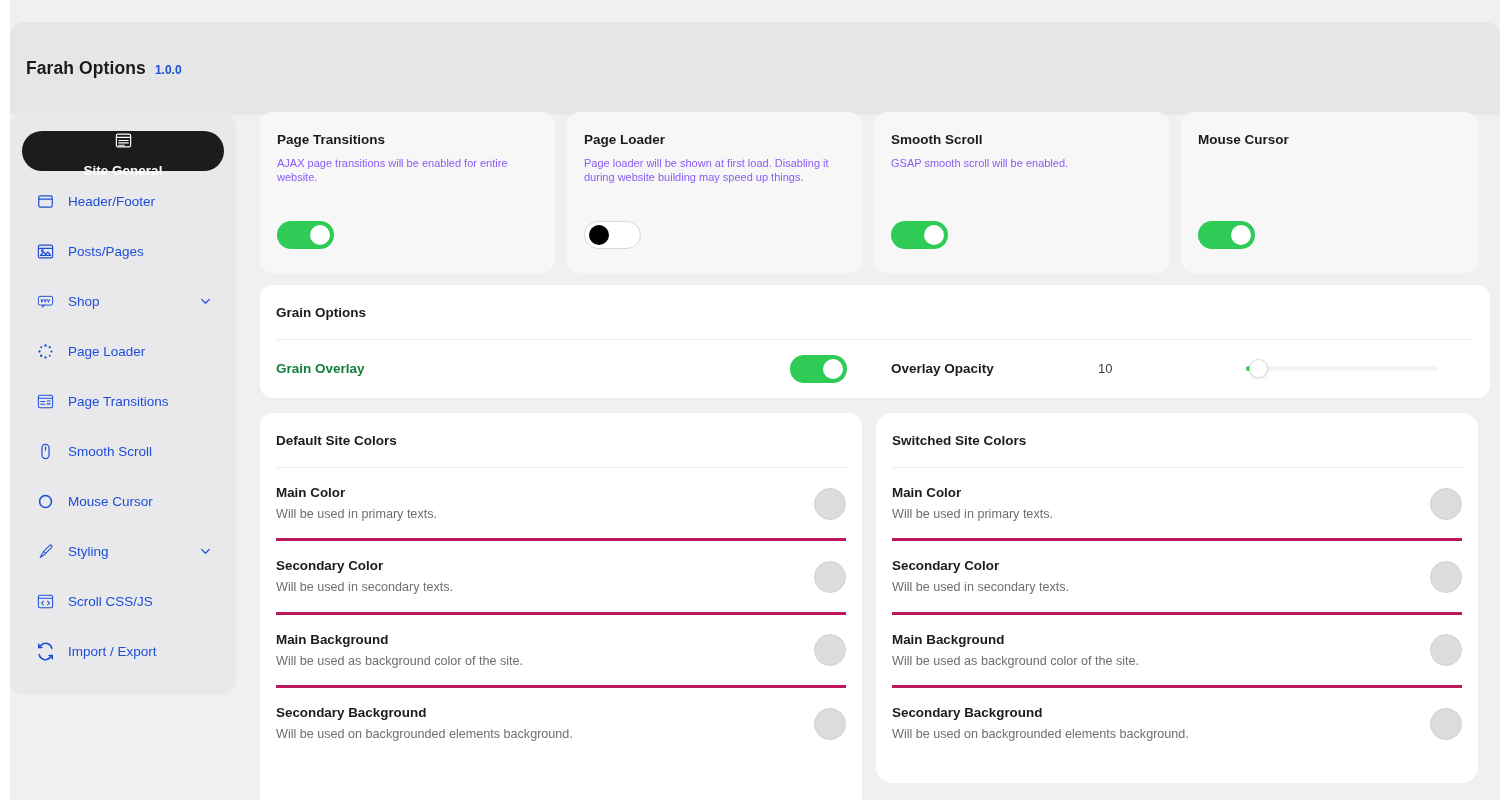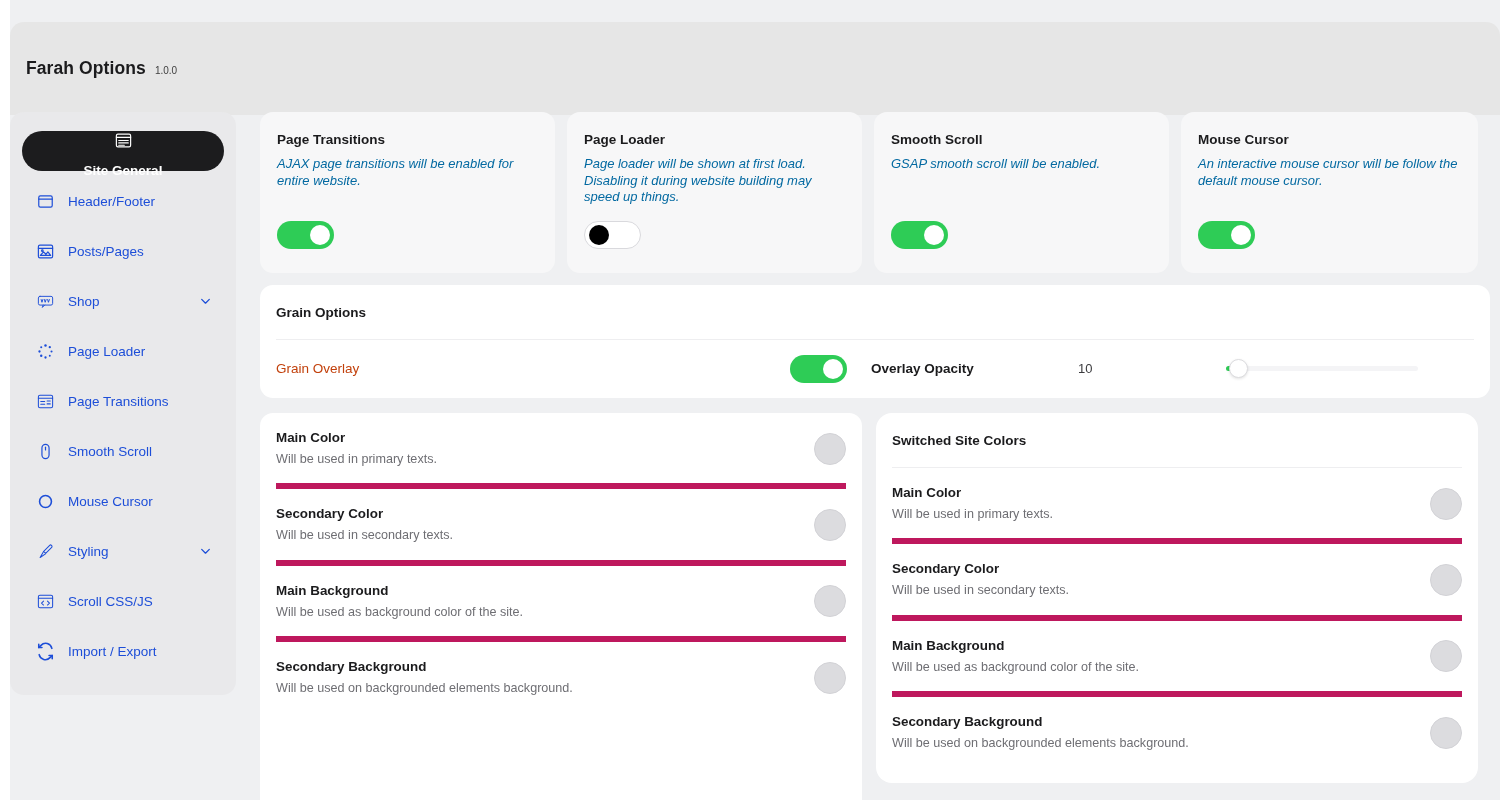--- a/index.html
+++ b/index.html
@@ -24,21 +24,21 @@
   
   .header {
     position: absolute;
     left: 10px; top: 22px; width: 1490px; height: 93px;
     background: #e6e6e6;
     border-radius: 14px 14px 0 0;
     display: flex; align-items: center;
   }
   .header-inner { display: flex; align-items: baseline; gap: 9px; padding-left: 16px; }
   .app-title { font-size: 17.5px; font-weight: bold; color: #1b1b1d; letter-spacing: .1px; }
-  .app-version { font-size: 10px; color: #404040; font-weight: normal; }
+  .app-version { font-size: 12px; color: #1d4ed8; font-weight: bold; }
 
   
   .sidebar {
     position: absolute;
     left: 10px; top: 112px; width: 226px; height: 583px;
     background: #e9e9eb;
     border-radius: 14px;
     padding: 19px 12px;
   }
   .nav-item {
@@ -63,21 +63,21 @@
   }
   .tcard {
     width: 295px; height: 161px;
     background: #f7f7f8;
     border-radius: 13px;
     padding: 20px 17px 0 17px;
     position: relative;
   }
   .tcard.wide { width: 297px; }
   .tcard-title { font-size: 13.5px; font-weight: bold; color: #1b1b1d; margin-bottom: 9px; }
-  .tcard-desc { font-size: 13px; line-height: 1.28; color: #0369a1; font-style: italic; }
+  .tcard-desc { font-size: 11px; line-height: 1.28; color: #8b5cf6; }
   .tcard .switch { position: absolute; left: 17px; bottom: 24px; }
 
   
   .switch { width: 57px; height: 28px; border-radius: 14px; position: relative; cursor: pointer; }
   .switch.on { background: #2ecc56; }
   .switch.off { background: #ffffff; border: 1px solid #d9d9dd; }
   .switch .knob { position: absolute; top: 4px; width: 20px; height: 20px; border-radius: 50%; }
   .switch.on .knob { right: 4px; background: #ffffff; }
   .switch.off .knob { left: 4px; top: 3px; background: #000000; }
 
@@ -87,23 +87,23 @@
     width: 1230px; height: 113px;
     background: #ffffff; border-radius: 13px;
     padding: 0 16px;
   }
   .panel-head {
     height: 55px; display: flex; align-items: center;
     font-size: 13.5px; font-weight: bold; color: #1b1b1d;
     border-bottom: 1px solid #eeeef0;
   }
   .grain-row { display: flex; align-items: center; height: 57px; }
-  .grain-label { font-size: 13.5px; font-weight: normal; color: #c2410c; width: 514px; }
+  .grain-label { font-size: 13.5px; font-weight: bold; color: #15803d; width: 514px; }
   .grain-row .switch { flex: none; }
-  .opacity-label { font-size: 13.5px; font-weight: bold; color: #1b1b1d; margin-left: 24px; width: 207px; }
+  .opacity-label { font-size: 13.5px; font-weight: bold; color: #1b1b1d; margin-left: 44px; width: 207px; }
   .opacity-value { font-size: 13px; color: #3c3c3f; width: 148px; }
   .slider-wrap { position: relative; width: 192px; height: 22px; display: flex; align-items: center; }
   .slider-track { position: absolute; left: 0; right: 0; height: 5px; background: #f4f4f6; border-radius: 3px; }
   .slider-fill { position: absolute; left: 0; height: 5px; width: 7px; background: #2ecc56; border-radius: 3px 0 0 3px; }
   .slider-thumb {
     position: absolute; left: 3px; width: 19px; height: 19px;
     background: #ffffff; border: 1px solid #dcdcdf; border-radius: 50%;
     box-shadow: 0 1px 3px rgba(0,0,0,.12);
   }
 
@@ -111,21 +111,21 @@
   .colors-row { position: absolute; left: 260px; top: 413px; display: flex; gap: 14px; }
   .cpanel {
     width: 602px; background: #ffffff; border-radius: 16px;
     padding: 0 16px;
   }
   .cpanel.left { height: 420px; border-radius: 13px 13px 0 0; }
   .cpanel.right { height: 370px; }
   .crow {
     display: flex; align-items: center; justify-content: space-between;
     padding: 17px 0 16px 0;
-    border-bottom: 6px solid #be185d;
+    border-bottom: 3px solid #be185d;
     gap: 14px;
   }
   .crow:last-child { border-bottom: none; }
   .crow-text { max-width: 430px; }
   .crow-title { font-size: 13.4px; font-weight: bold; color: #1b1b1d; margin-bottom: 6px; }
   .crow-desc { font-size: 12.6px; line-height: 1.3; color: #6e6e73; }
   .swatch {
     width: 32px; height: 32px; border-radius: 50%;
     background: #dcdcdf; border: 1px solid #d2d2d6; flex: none;
     cursor: pointer;
@@ -283,21 +283,20 @@
       </div>
       <div class="tcard">
         <div class="tcard-title">Smooth Scroll</div>
         <div class="tcard-desc">GSAP smooth scroll will be enabled.</div>
         <div class="switch on">
           <span class="knob"></span>
         </div>
       </div>
       <div class="tcard wide">
         <div class="tcard-title">Mouse Cursor</div>
-        <div class="tcard-desc">An interactive mouse cursor will be follow the default mouse cursor.</div>
         <div class="switch on">
           <span class="knob"></span>
         </div>
       </div>
     </div>
 
   <section class="grain-panel">
     <div class="panel-head">Grain Options</div>
     <div class="grain-row">
       <span class="grain-label">Grain Overlay</span>
@@ -309,20 +308,21 @@
       <div class="slider-wrap">
         <div class="slider-track"></div>
         <div class="slider-fill"></div>
         <div class="slider-thumb"></div>
       </div>
     </div>
   </section>
 
   <div class="colors-row" id="colors-row">
       <section class="cpanel left">
+        <div class="panel-head">Default Site Colors</div>
         <div class="crow">
           <div class="crow-text">
             <div class="crow-title">Main Color</div>
             <div class="crow-desc">Will be used in primary texts.</div>
           </div>
           <div class="swatch"></div>
         </div>
         <div class="crow">
           <div class="crow-text">
             <div class="crow-title">Secondary Color</div>

